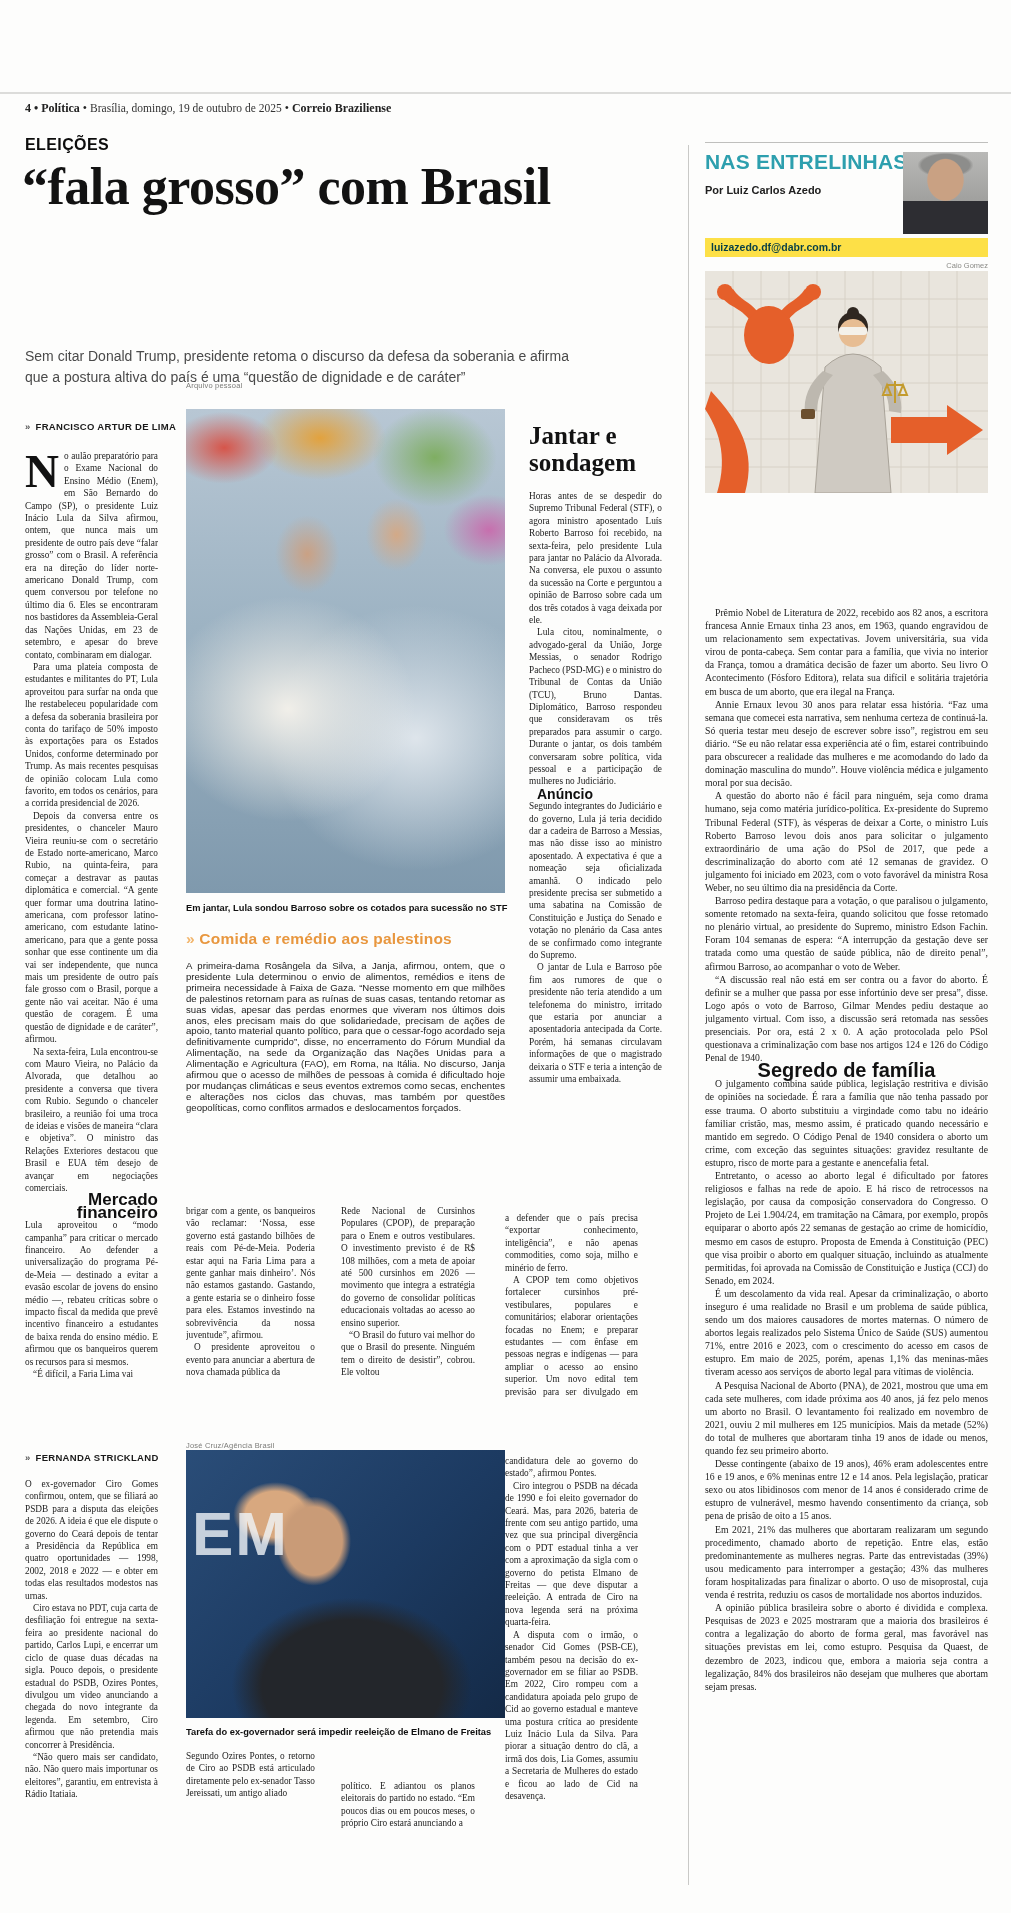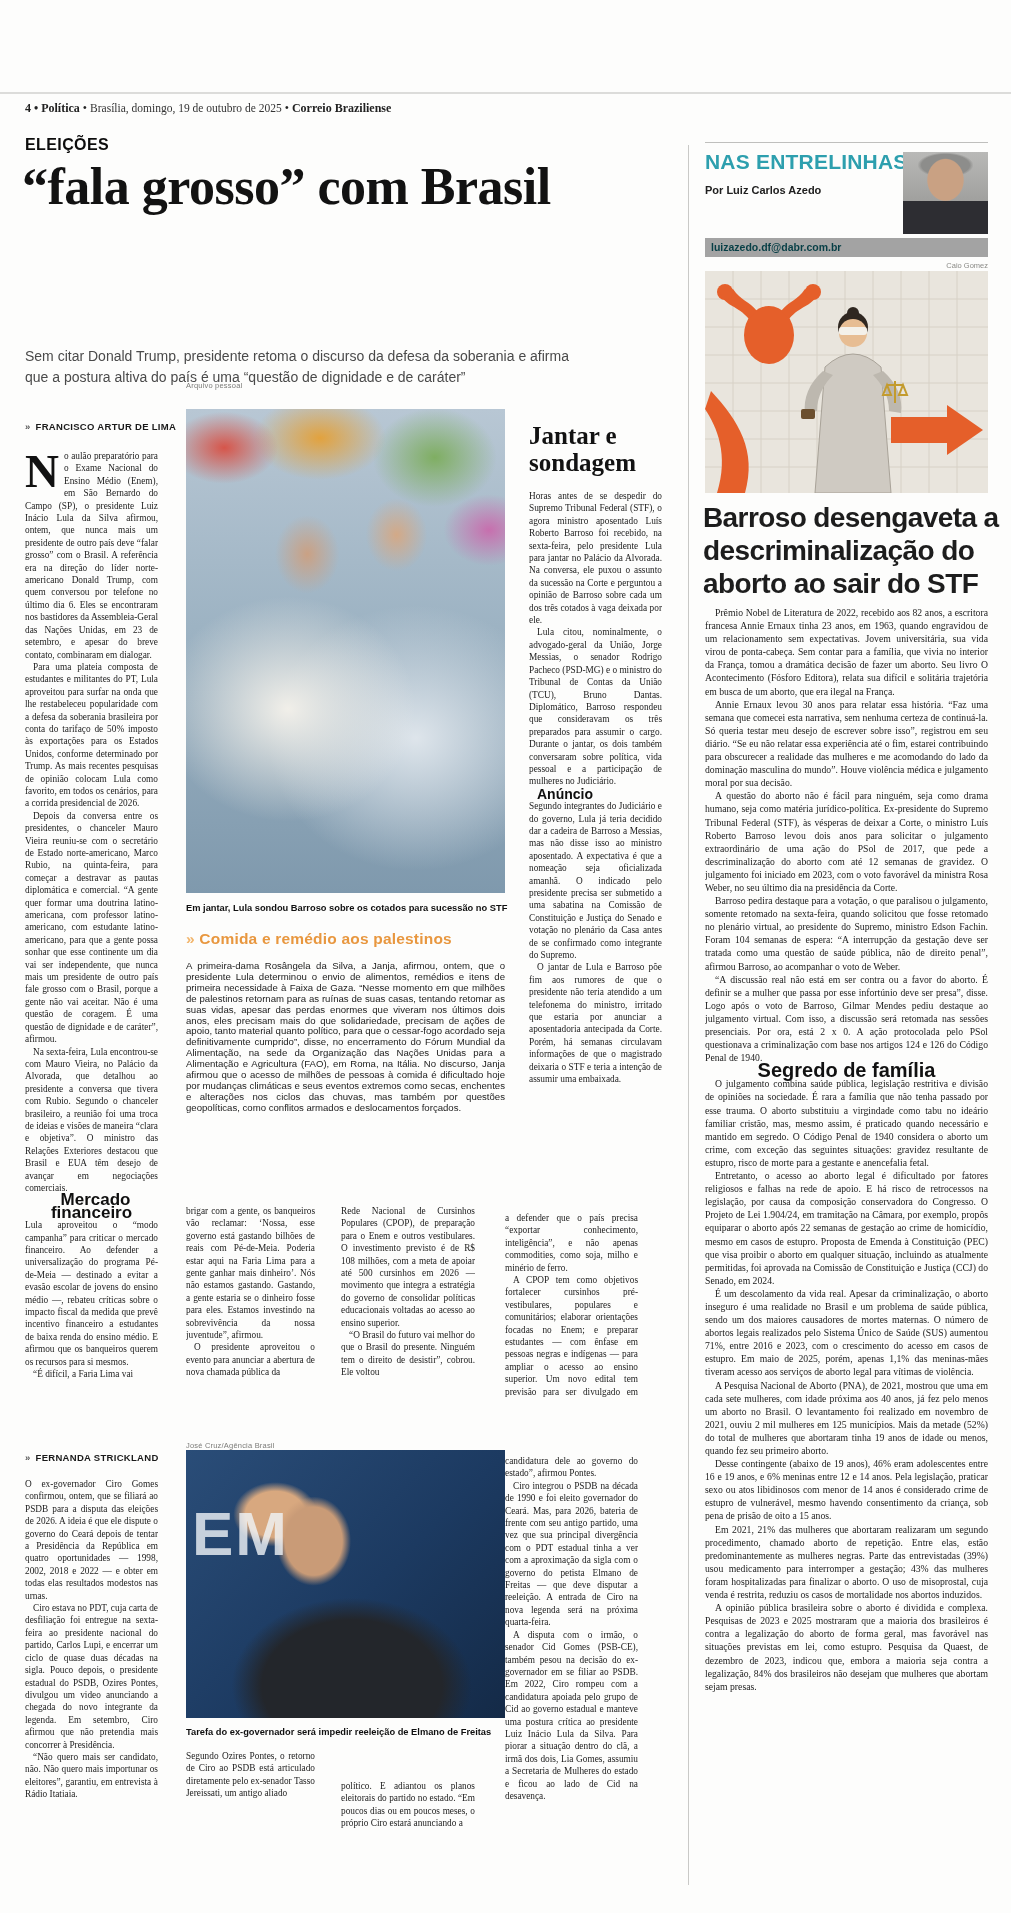--- a/index.html
+++ b/index.html
@@ -18,21 +18,21 @@
   .deck{left:25px;top:346px;width:545px;font-size:14px;line-height:21px;color:#4a4a4a;}
   .byline{font-weight:700;font-size:9.5px;letter-spacing:.3px;color:#1a1a1a;white-space:nowrap;}
   .byline .mk{color:#555;margin-right:2px;}
   .col{position:absolute;overflow:hidden;text-align:justify;
        font-family:"Liberation Serif",serif;font-size:9.3px;line-height:12.4px;color:#1b1b1b;}
   .col p{margin:0;text-indent:8px;}
   .col p.ni{text-indent:0;}
   .dropcap::first-letter{float:left;font-family:"Liberation Serif",serif;font-weight:700;
        font-size:47px;line-height:37px;padding:3px 5px 0 0;color:#111;}
   .subhd{font-family:"Liberation Sans",sans-serif;font-weight:700;font-size:17px;color:#0f0f0f;
-       margin:14px 0 9px;text-indent:0;text-align:center;}
+       margin:14px 0 9px;text-indent:0;text-align:right;}
   .subhd2{font-family:"Liberation Sans",sans-serif;font-weight:700;font-size:14px;color:#0f0f0f;
        margin:12px 0 7px;text-indent:0;text-align:left;}
   .credit{font-size:7.5px;color:#7b7b78;letter-spacing:.2px;}
   .caption{font-weight:700;font-size:9.3px;color:#101010;white-space:nowrap;}
   .photo{background-size:cover;}
   #photo-lula{left:186px;top:409px;width:319px;height:484px;
     background:
       radial-gradient(90px 60px at 12% 8%,#d6554a 0,rgba(214,85,74,0) 60%),
       radial-gradient(110px 70px at 42% 6%,#e2a23e 0,rgba(226,162,62,0) 60%),
       radial-gradient(100px 80px at 78% 10%,#7fae62 0,rgba(127,174,98,0) 62%),
@@ -148,21 +148,21 @@
   <div class="col" style="left:505px;top:1212px;width:133px;height:186px;">
     <p class="ni">a defender que o país precisa “exportar conhecimento, inteligência”, e não apenas commodities, como soja, milho e minério de ferro.</p>
     <p>A CPOP tem como objetivos fortalecer cursinhos pré-vestibulares, populares e comunitários; elaborar orientações focadas no Enem; e preparar estudantes — com ênfase em pessoas negras e indígenas — para ampliar o acesso ao ensino superior. Um novo edital tem previsão para ser divulgado em dezembro.</p>
   </div>
 
   <div class="abs vrule"></div>
   <div class="abs nas-toprule"></div>
   <div class="abs nas-brand" style="color:#2d9fae;">NAS ENTRELINHAS</div>
   <div class="abs nas-author">Por Luiz Carlos Azedo</div>
   <div class="abs" id="nas-photo"></div>
-  <div class="abs nas-email" style="background:#a3a3a3;">luizazedo.df@dabr.com.br</div>
+  <div class="abs nas-email" style="background:#fde047;">luizazedo.df@dabr.com.br</div>
   <div class="abs cartoon-credit">Caio Gomez</div>
 
   <div class="abs" id="cartoon">
     <svg width="283" height="222" viewBox="0 0 283 222">
       <rect width="283" height="222" fill="#e9e5dd"></rect>
       <g stroke="#d7d1c6" stroke-width="1">
         <path d="M28 0V222M56 0V222M84 0V222M112 0V222M140 0V222M168 0V222M196 0V222M224 0V222M252 0V222"></path>
         <path d="M0 28H283M0 56H283M0 84H283M0 112H283M0 140H283M0 168H283M0 196H283"></path>
       </g>
 
@@ -190,25 +190,20 @@
         <path d="M118 100 C104 112 98 128 100 142 L112 140 C112 124 120 112 128 104 Z" fill="#bdb8af"></path>
         <path d="M178 100 C192 112 198 128 196 142 L184 140 C184 124 176 112 168 104 Z" fill="#bdb8af"></path>
         <rect x="96" y="138" width="14" height="10" rx="2" fill="#6b4f2f"></rect>
         <g stroke="#c39b2e" stroke-width="2" fill="none">
           <path d="M190 132 V110 M182 114 H198 M182 114 l-4 10 h8 Z M198 114 l-4 10 h8 Z"></path>
         </g>
       </g>
     </svg>
   </div>
 
-  <div class="abs nas-hl">
-    <div>Barroso desengaveta a</div>
-    <div>descriminalização do</div>
-    <div>aborto ao sair do STF</div>
-  </div>
 
   <div class="col" id="nas-body">
     <p>Prêmio Nobel de Literatura de 2022, recebido aos 82 anos, a escritora francesa Annie Ernaux tinha 23 anos, em 1963, quando engravidou de um relacionamento sem expectativas. Jovem universitária, sua vida virou de ponta-cabeça. Sem contar para a família, que vivia no interior da França, tomou a dramática decisão de fazer um aborto. Seu livro O Acontecimento (Fósforo Editora), relata sua difícil e solitária trajetória em busca de um aborto, que era ilegal na França.</p>
     <p>Annie Ernaux levou 30 anos para relatar essa história. “Faz uma semana que comecei esta narrativa, sem nenhuma certeza de continuá-la. Só queria testar meu desejo de escrever sobre isso”, registrou em seu diário. “Se eu não relatar essa experiência até o fim, estarei contribuindo para obscurecer a realidade das mulheres e me acomodando do lado da dominação masculina do mundo”. Houve violência médica e julgamento moral por sua decisão.</p>
     <p>A questão do aborto não é fácil para ninguém, seja como drama humano, seja como matéria jurídico-política. Ex-presidente do Supremo Tribunal Federal (STF), às vésperas de deixar a Corte, o ministro Luís Roberto Barroso levou dois anos para solicitar o julgamento extraordinário de uma ação do PSol de 2017, que pede a descriminalização do aborto com até 12 semanas de gravidez. O julgamento foi iniciado em 2023, com o voto favorável da ministra Rosa Weber, no seu último dia na presidência da Corte.</p>
     <p>Barroso pedira destaque para a votação, o que paralisou o julgamento, somente retomado na sexta-feira, quando solicitou que fosse retomado no plenário virtual, ao presidente do Supremo, ministro Edson Fachin. Foram 104 semanas de espera: “A interrupção da gestação deve ser tratada como uma questão de saúde pública, não de direito penal”, afirmou Barroso, ao acompanhar o voto de Weber.</p>
     <p>“A discussão real não está em ser contra ou a favor do aborto. É definir se a mulher que passa por esse infortúnio deve ser presa”, disse. Logo após o voto de Barroso, Gilmar Mendes pediu destaque ao julgamento virtual. Com isso, a discussão será retomada nas sessões presenciais. Por ora, está 2 x 0. A ação protocolada pelo PSol questionava a criminalização com base nos artigos 124 e 126 do Código Penal de 1940.</p>
     <p class="nas-sub">Segredo de família</p>
     <p>O julgamento combina saúde pública, legislação restritiva e divisão de opiniões na sociedade. É rara a família que não tenha passado por esse trauma. O aborto substituiu a virgindade como tabu no ideário familiar cristão, mas, mesmo assim, é praticado quando necessário e mantido em segredo. O Código Penal de 1940 considera o aborto um crime, com exceção das seguintes situações: gravidez resultante de estupro, risco de morte para a gestante e anencefalia fetal.</p>
     <p>Entretanto, o acesso ao aborto legal é dificultado por fatores religiosos e falhas na rede de apoio. E há risco de retrocessos na legislação, por causa da composição conservadora do Congresso. O Projeto de Lei 1.904/24, em tramitação na Câmara, por exemplo, propôs equiparar o aborto após 22 semanas de gestação ao crime de homicídio, mesmo em casos de estupro. Proposta de Emenda à Constituição (PEC) que visa proibir o aborto em qualquer situação, incluindo as atualmente permitidas, foi aprovada na Comissão de Constituição e Justiça (CCJ) do Senado, em 2024.</p>

